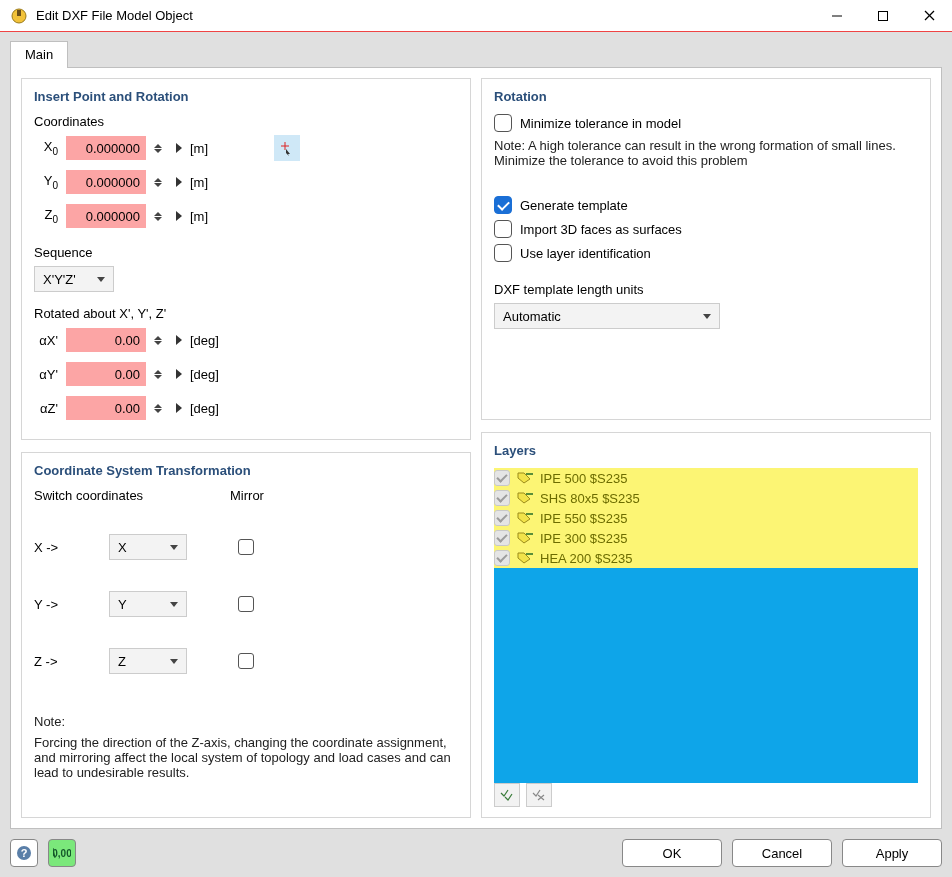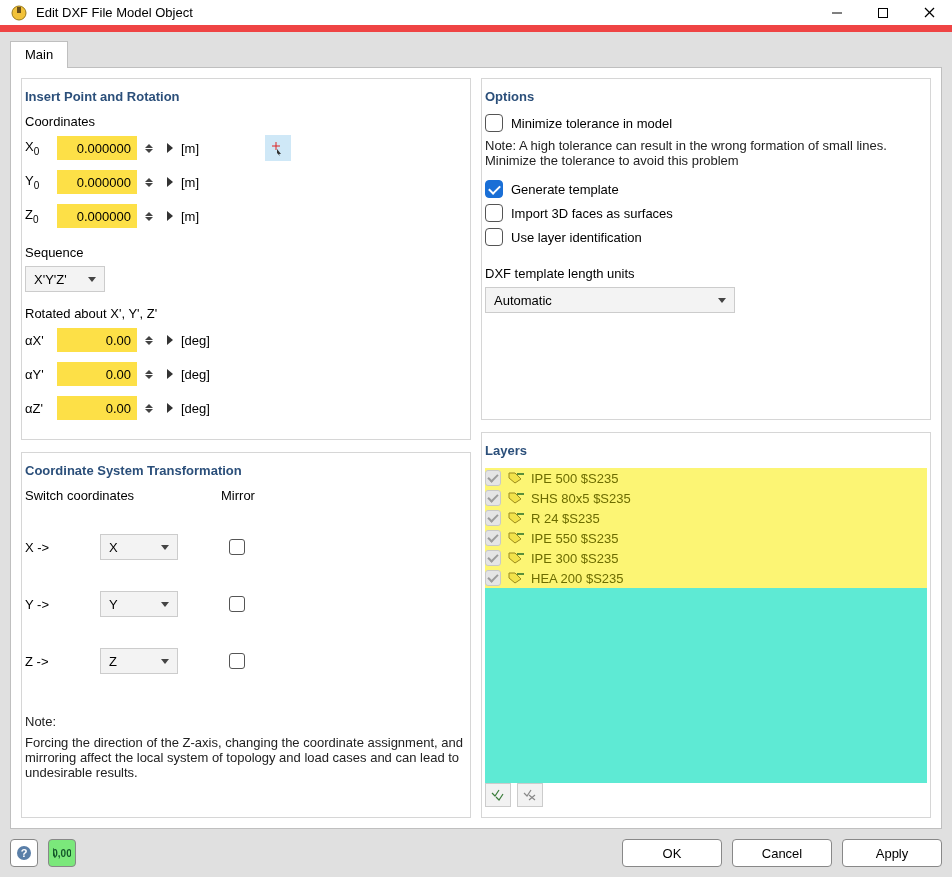--- a/index.html
+++ b/index.html
@@ -1,46 +1,46 @@
 <!DOCTYPE html>
 <html><head>
 <meta charset="utf-8">
 <style>
 * { box-sizing: border-box; margin: 0; padding: 0; }
 body { font-family: "Segoe UI", Arial, sans-serif; font-size: 13px; color: #000; background: #fff; width: 952px; height: 877px; overflow: hidden; }
 
 
-.titlebar { display: flex; align-items: center; height: 32px; padding-left: 10px; border-bottom: 7px solid #ef4444; }
+.titlebar { display: flex; align-items: center; height: 32px; padding-left: 10px; border-bottom: 1px solid #ef4444; }
 .titlebar .app-icon { width: 18px; height: 18px; margin-right: 8px; display: inline-flex; align-items: center; justify-content: center; }
 .titlebar .title { font-size: 13px; }
 .win-controls { margin-left: auto; display: flex; }
 .win-controls .btn { width: 46px; height: 32px; display: flex; align-items: center; justify-content: center; }
 
 
 .dialog-body { background: #e0e0e0; padding: 8px 10px 10px 10px; height: 845px; display: flex; flex-direction: column; }
 
 
 .tabstrip { display: flex; position: relative; z-index: 2; }
 .tab { background: #fff; border: 1px solid #bfbfbf; border-bottom: none; padding: 5px 14px 6px; font-size: 13px; border-radius: 0; position: relative; top: 1px; }
 
 .content { flex: 1; display: flex; gap: 10px; background: #fff; border: 1px solid #bfbfbf; padding: 10px; }
 
 .col { display: flex; flex-direction: column; gap: 12px; }
 .col-left { width: 450px; }
 .col-right { flex: 1; }
 
 .group-title { font-weight: 600; color: #2b4f7a; font-size: 13px; margin-bottom: 10px; }
-.panel { border: 1px solid #d6d6d6; background: #fff; padding: 10px 3px; }
+.panel { border: 1px solid #d6d6d6; background: #fff; padding: 10px 12px; }
 .panel.tall { flex: 1; display:flex; flex-direction:column; }
 
 .label { font-size: 13px; margin-bottom: 6px; display: block; }
 
 .row { display: flex; align-items: center; gap: 8px; margin-bottom: 8px; min-height: 26px; }
-.row .rowlabel { width: 24px; font-size: 13px; }
-.numfield { width: 80px; height: 24px; background: #fde047; border: none; text-align: right; padding-right: 6px; font-size: 13px; font-family: inherit; }
+.row .rowlabel { width: 24px; font-size: 13px; text-align: right; }
+.numfield { width: 80px; height: 24px; background: #fca5a5; border: none; text-align: right; padding-right: 6px; font-size: 13px; font-family: inherit; }
 .stepper { width: 14px; display: flex; flex-direction: column; height: 24px; justify-content: center; gap: 1px; }
 .stepper .up, .stepper .down { width: 0; height: 0; border-left: 4px solid transparent; border-right: 4px solid transparent; cursor: pointer; }
 .stepper .up { border-bottom: 4px solid #444; }
 .stepper .down { border-top: 4px solid #444; }
 .play { width: 0; height: 0; border-top: 5px solid transparent; border-bottom: 5px solid transparent; border-left: 6px solid #333; cursor: pointer; }
 .unit { font-size: 13px; }
 
 .select { height: 26px; background: #f3f3f3; border: 1px solid #ccc; padding: 2px 22px 2px 8px; font-size: 13px; position: relative; display: inline-flex; align-items: center; }
 .select::after { content: ''; position: absolute; right: 8px; top: 50%; margin-top: -2px; width: 0; height: 0; border-left: 4px solid transparent; border-right: 4px solid transparent; border-top: 5px solid #444; }
 
@@ -48,21 +48,21 @@
 
 
 .chk { display: flex; align-items: center; gap: 8px; margin-bottom: 6px; }
 .chkbox { width: 18px; height: 18px; border: 1.5px solid #555; border-radius: 4px; display: inline-flex; align-items: center; justify-content: center; background: #fff; }
 .chkbox.checked { background: #1a6fd6; border-color: #1a6fd6; }
 .chkbox.checked::after { content: ''; width: 5px; height: 9px; border: solid #fff; border-width: 0 2px 2px 0; transform: rotate(45deg); margin-top: -2px; }
 .chkbox.mirror { width: 16px; height: 16px; border-radius: 3px; }
 .note { font-size: 13px; color: #222; }
 
 
-.layers-list { background: #5eead4; flex:1; }
+.layers-list { background: #0ea5e9; flex:1; }
 .layer-row { display: flex; align-items: center; gap: 6px; padding: 2px 0; }
 .layer-row.hl { background: #fcf574; }
 .layer-cb { width: 16px; height: 16px; border-radius: 3px; background: #e5e5e5; border: 1px solid #c8c8c8; display: inline-flex; align-items: center; justify-content: center; }
 .layer-cb::after { content: ''; width: 4px; height: 8px; border: solid #9c9c9c; border-width: 0 2px 2px 0; transform: rotate(45deg); margin-top: -2px; }
 .layer-icon { width: 18px; height: 14px; display: inline-block; }
 .layer-label { font-size: 13px; color: #6c6c00; }
 
 .mini-btns { display: flex; gap: 6px; margin-top: auto; }
 .mini { width: 26px; height: 24px; background: #f2f2f2; border: 1px solid #ccc; display: flex; align-items: center; justify-content: center; }
 
@@ -236,41 +236,41 @@
         <div style="height:40px"></div>
         <div class="note">Note:</div>
         <div style="height:6px"></div>
         <div class="note">Forcing the direction of the Z-axis, changing the coordinate assignment, and mirroring affect the local system of topology and load cases and can lead to undesirable results.</div>
       </div>
     </div>
 
     <div class="col col-right">
 
       <div class="panel" style="height:342px">
-        <div class="group-title">Options</div>
+        <div class="group-title">Rotation</div>
         <div class="chk">
             <span class="chkbox"></span>
             <span>Minimize tolerance in model</span>
           </div>
-        <div class="note" style="margin-bottom:12px">Note: A high tolerance can result in the wrong formation of small lines. Minimize the tolerance to avoid this problem</div>
+        <div class="note" style="margin-bottom:28px">Note: A high tolerance can result in the wrong formation of small lines. Minimize the tolerance to avoid this problem</div>
         <div class="chk">
             <span class="chkbox checked"></span>
             <span>Generate template</span>
           </div>
         <div class="chk">
             <span class="chkbox"></span>
             <span>Import 3D faces as surfaces</span>
           </div>
         <div class="chk">
             <span class="chkbox"></span>
             <span>Use layer identification</span>
           </div>
         <div style="height:14px"></div>
         <span class="label">DXF template length units</span>
-        <div class="select" style="width:250px">
+        <div class="select" style="width:226px">
             <span>Automatic</span>
           </div>
       </div>
 
       <div class="panel tall">
         <div class="group-title">Layers</div>
         <div class="layers-list">
           <div class="layer-row hl">
             <span class="layer-cb"></span>
             <span class="layer-icon"><svg width="18" height="14" viewBox="0 0 18 14">
@@ -279,28 +279,20 @@
                 </svg></span>
             <span class="layer-label">IPE 500 $S235</span>
           </div>
           <div class="layer-row hl">
             <span class="layer-cb"></span>
             <span class="layer-icon"><svg width="18" height="14" viewBox="0 0 18 14">
                   <path d="M2 2 L8 2 L14 8 L8 12 L2 7 Z" fill="#f2e34a" stroke="#9b8b1a"></path>
                   <path d="M10 3 L17 3" stroke="#5a8f3a" stroke-width="2"></path>
                 </svg></span>
             <span class="layer-label">SHS 80x5 $S235</span>
-          </div>
-          <div class="layer-row hl">
-            <span class="layer-cb"></span>
-            <span class="layer-icon"><svg width="18" height="14" viewBox="0 0 18 14">
-                  <path d="M2 2 L8 2 L14 8 L8 12 L2 7 Z" fill="#f2e34a" stroke="#9b8b1a"></path>
-                  <path d="M10 3 L17 3" stroke="#5a8f3a" stroke-width="2"></path>
-                </svg></span>
-            <span class="layer-label">R 24 $S235</span>
           </div>
           <div class="layer-row hl">
             <span class="layer-cb"></span>
             <span class="layer-icon"><svg width="18" height="14" viewBox="0 0 18 14">
                   <path d="M2 2 L8 2 L14 8 L8 12 L2 7 Z" fill="#f2e34a" stroke="#9b8b1a"></path>
                   <path d="M10 3 L17 3" stroke="#5a8f3a" stroke-width="2"></path>
                 </svg></span>
             <span class="layer-label">IPE 550 $S235</span>
           </div>
           <div class="layer-row hl">

